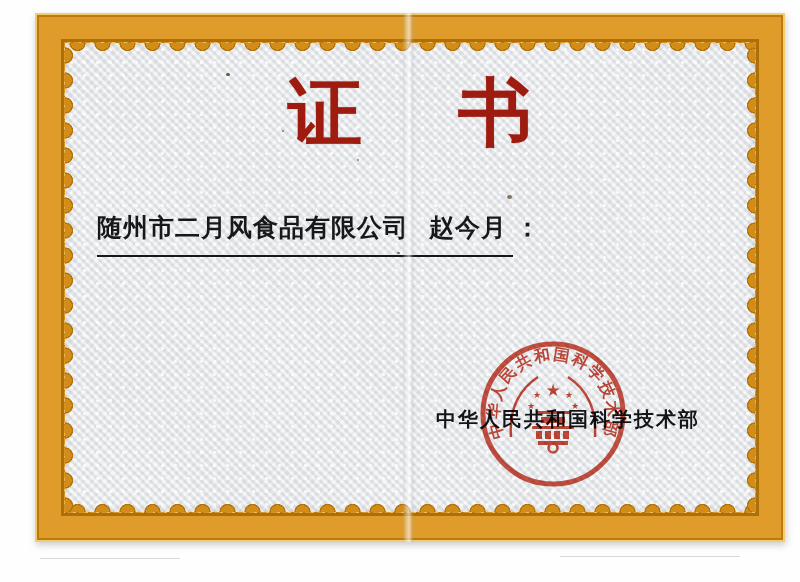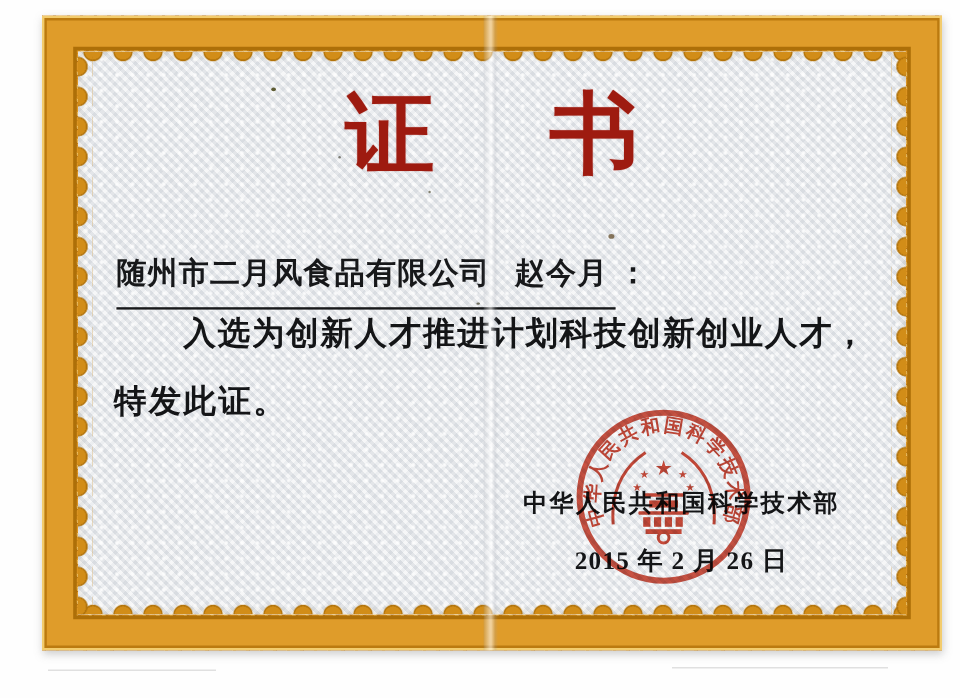--- a/index.html
+++ b/index.html
@@ -133,26 +133,23 @@
 
       <div class="title">
         <span>证</span>
         <span>书</span>
       </div>
 
       <div class="recipient">
         <span class="uline"><span>随州市二月风食品有限公司</span><span class="rname">赵今月</span></span><span class="colon">：</span>
       </div>
 
-      <div class="bodyline body1">入选为创新人才推进计划科技创新创业人才，</div>
-      <div class="bodyline body2">特发此证。</div>
 
 
       <div class="issuer">中华人民共和国科学技术部</div>
-      <div class="date">2015 年 2 月 26 日</div>
     </div>
 
     <svg class="seal" viewBox="0 0 150 150">
       <defs>
         <path id="ringPath" d="M 26.1 97.8 A 54 54 0 1 1 123.9 97.8"></path>
       </defs>
       <circle cx="75" cy="75" r="70" fill="none" stroke="#c63a28" stroke-width="5" opacity="0.95"></circle>
       <text font-size="16" font-weight="bold" fill="#c63a28" letter-spacing="2" font-family="Liberation Serif, serif">
         <textPath href="#ringPath" startOffset="0">中华人民共和国科学技术部</textPath>
       </text>

